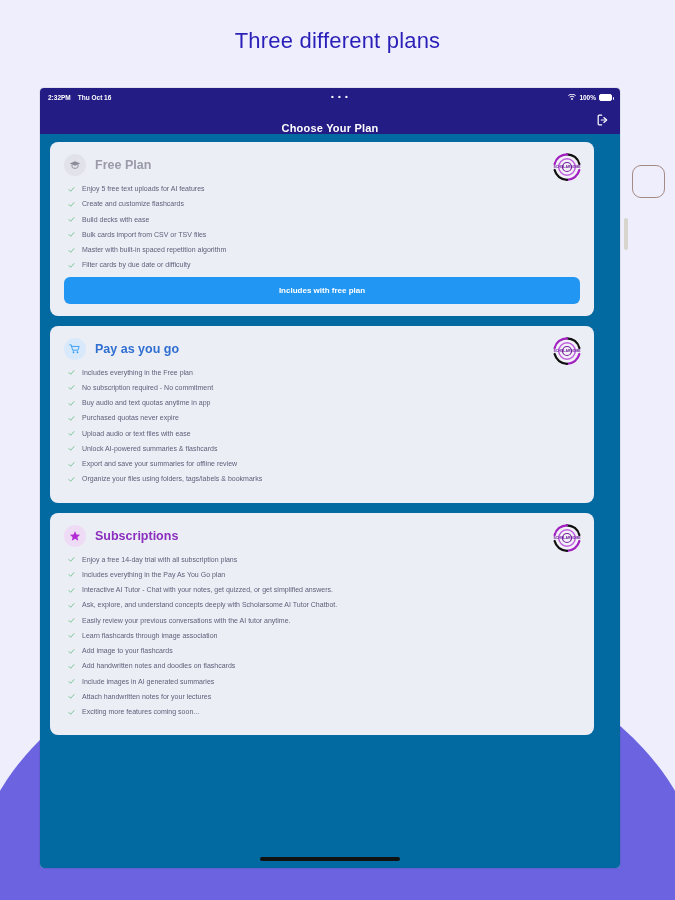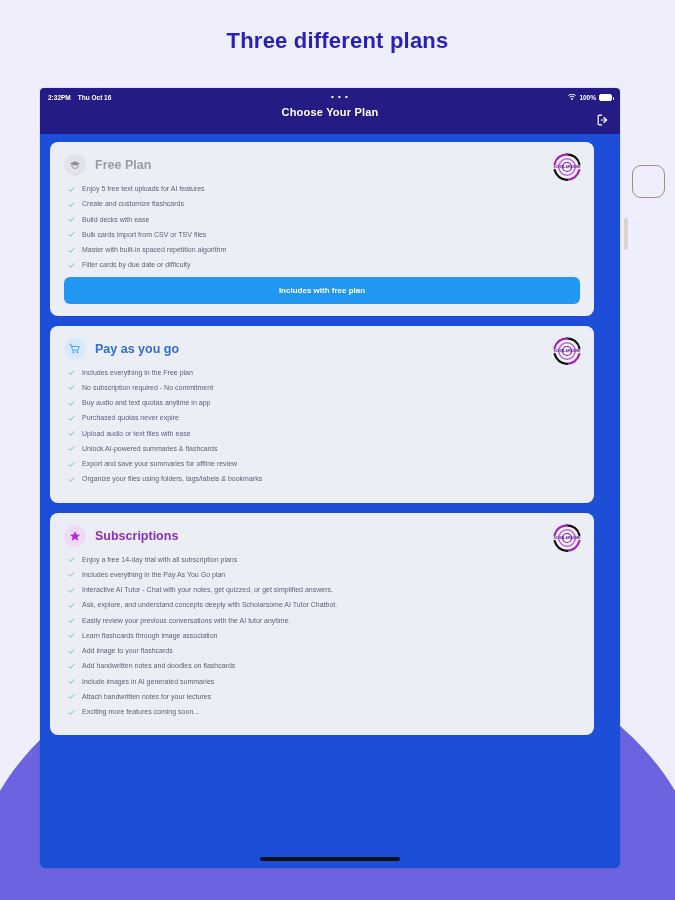--- a/index.html
+++ b/index.html
@@ -8,21 +8,21 @@
     font-family: "Liberation Sans", sans-serif;
     background: #eeeefc;
     overflow: hidden;
   }
   #root { position: relative; width: 675px; height: 900px; background: #eeeefc; }
 
   
   .page-title {
     position: absolute; top: 28px; left: 0; width: 675px;
     text-align: center;
-    font-size: 22px; font-weight: bold; letter-spacing: 0.2px;
+    font-size: 22px; font-weight: normal; letter-spacing: 0.2px;
     color: #2a1fb8;
   }
 
   
   .blob {
     position: absolute;
     left: -30px; bottom: -430px;
     width: 735px; height: 700px;
     background: #6b63e0;
     border-radius: 50% 50% 0 0 / 38% 38% 0 0;
@@ -60,34 +60,34 @@
   }
   .batt:after {
     content: ''; position: absolute; right: -3px; top: 2px;
     width: 1.5px; height: 3px; background: #ffffff; border-radius: 0 1px 1px 0;
   }
 
   
   .navbar {
     height: 28px; width: 100%;
     background: #241c85;
-    display: flex; align-items: flex-start; justify-content: center;
+    display: flex; align-items: flex-end; justify-content: center;
     position: relative;
     color: #ffffff;
   }
   .navbar-title { font-size: 11px; font-weight: bold; letter-spacing: 0.2px; }
   .logout-btn {
     position: absolute; right: 10px; top: 50%; transform: translateY(-50%);
     width: 14px; height: 14px; cursor: pointer;
   }
 
   
   .screen-body {
     height: calc(780px - 18px - 28px);
-    background: #1d4ed8;
+    background: #0369a1;
     padding: 8px 26px 0 10px;
     overflow: hidden;
     position: relative;
   }
 
   
   .card {
     background: #eceef6;
     border-radius: 8px;
     padding: 12px 14px 12px 14px;

